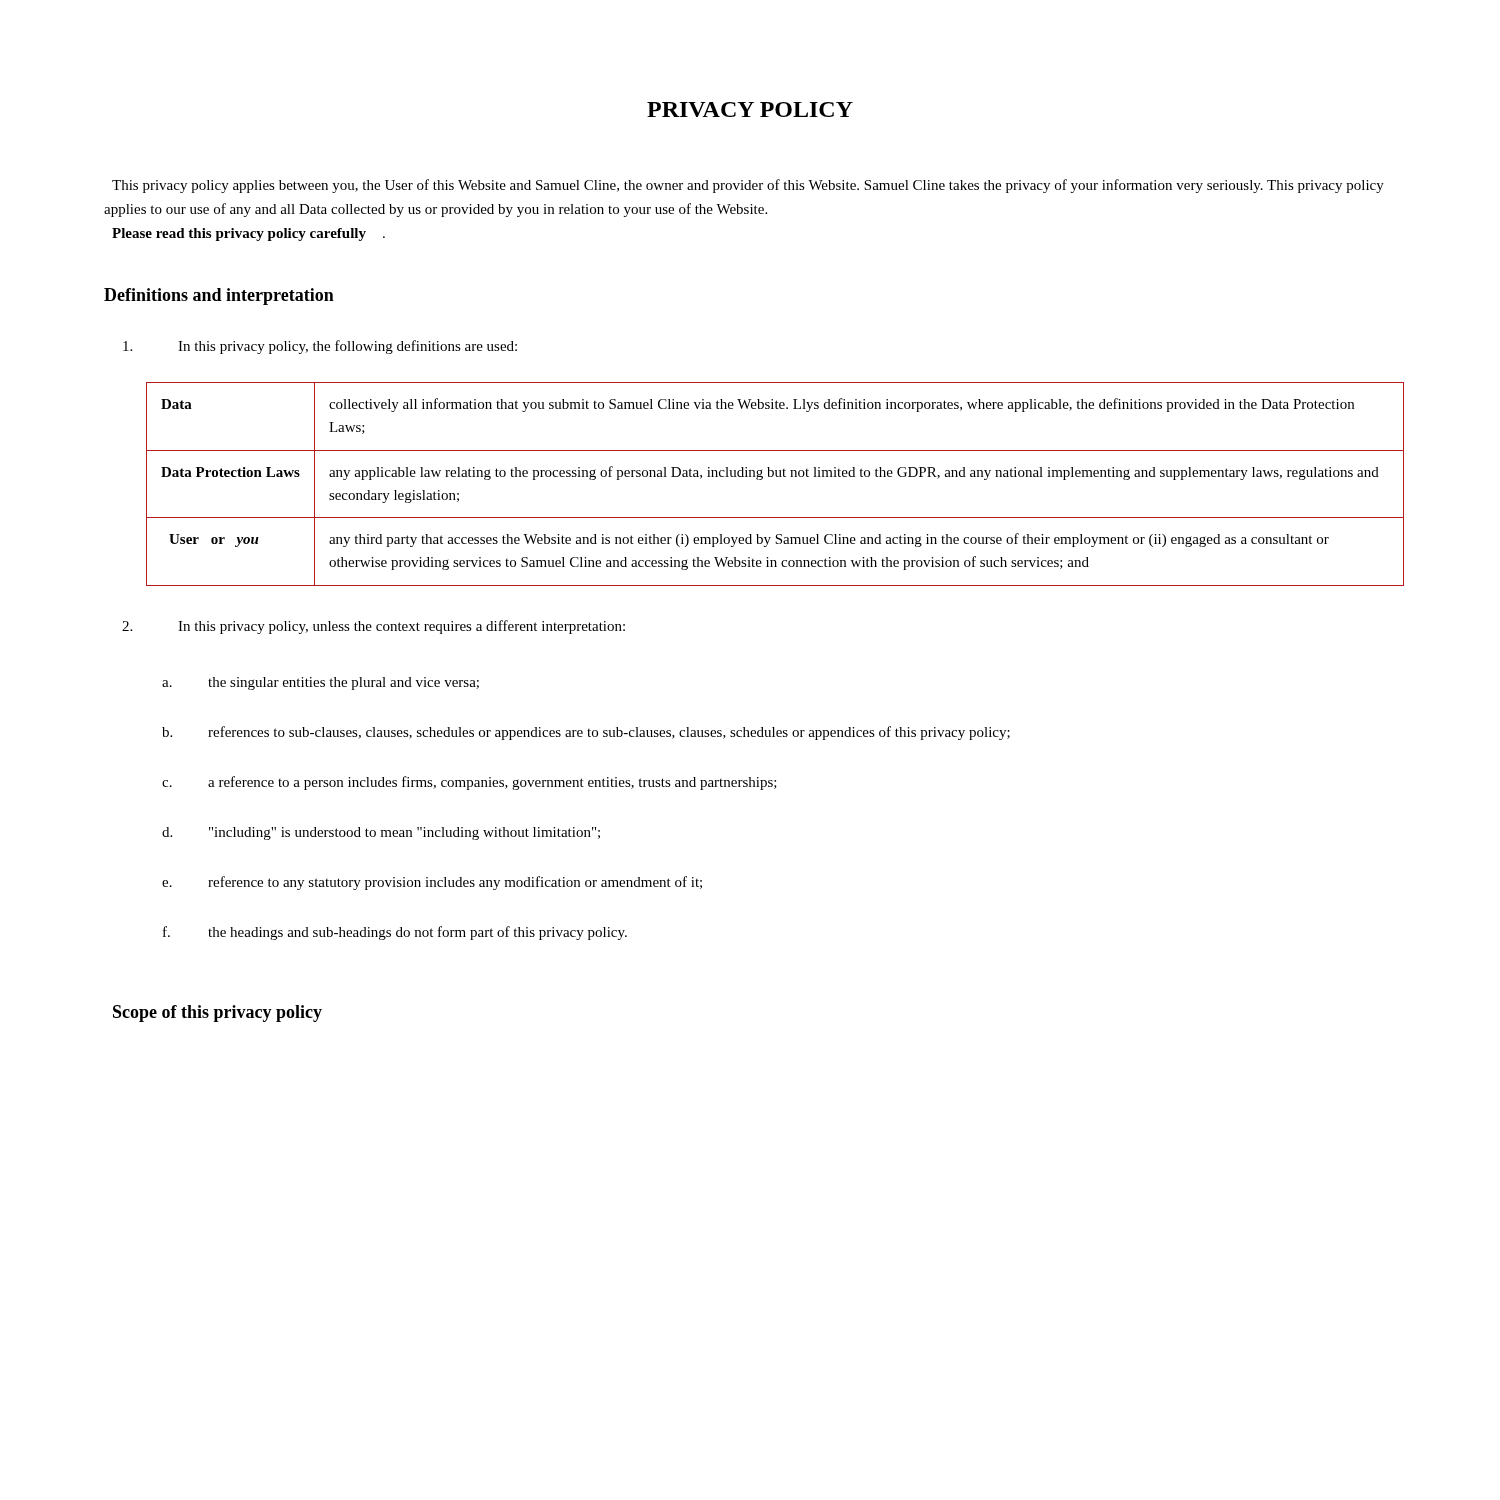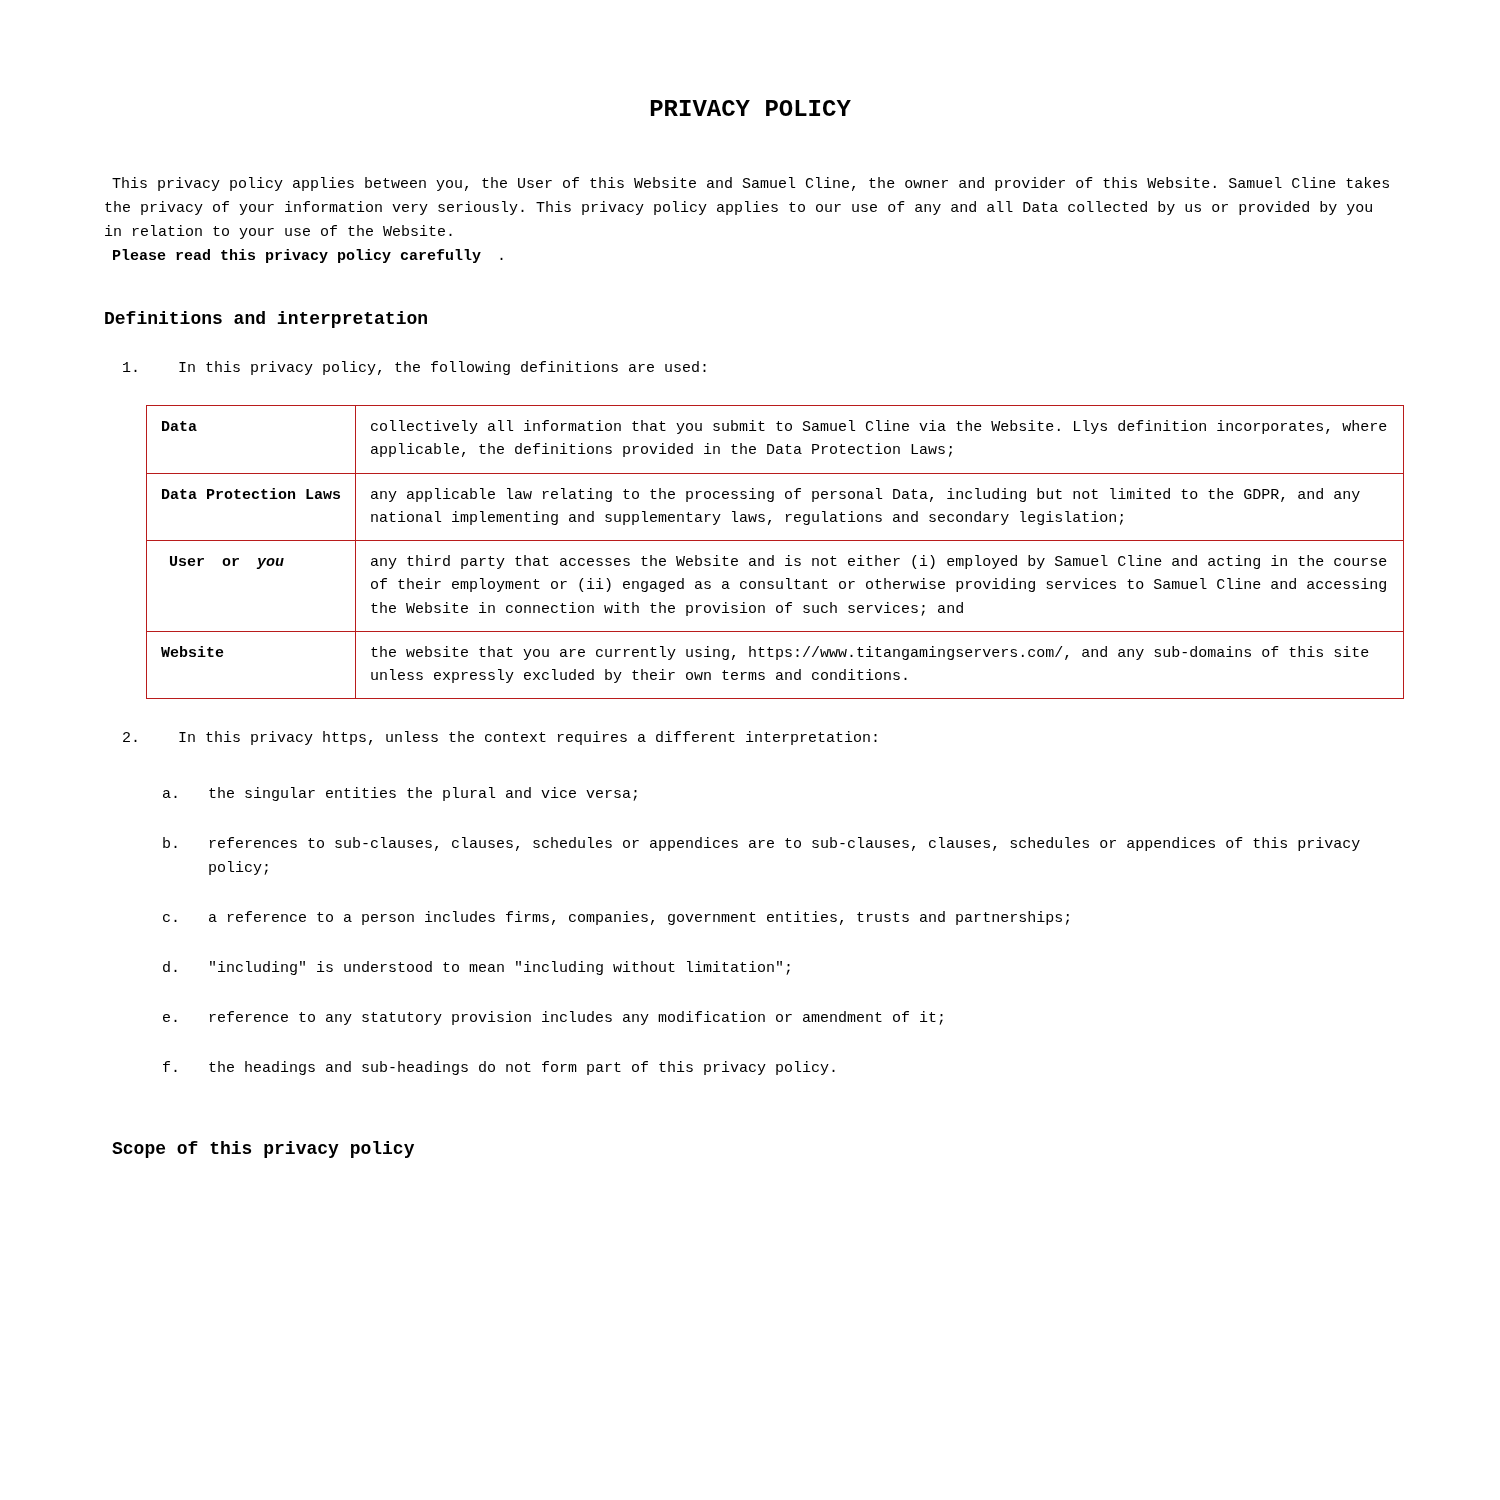--- a/index.html
+++ b/index.html
@@ -1,19 +1,18 @@
 <!DOCTYPE html>
 <html><head>
   <meta charset="utf-8">
   <style>
     * {
       box-sizing: border-box;
       margin: 8px;
       padding: 0;
-      font-family: Liberation Mono, monospace;
     }
 
     body {
       background: #ffffff;
       font-family: "Times New Roman", Times, serif;
       font-size: 15px;
       color: #000000;
       padding: 60px 80px;
       max-width: 1500px;
       min-height: 1500px;
@@ -126,30 +125,26 @@
         <td>collectively all information that you submit to Samuel Cline via the Website. Llys definition incorporates, where applicable, the definitions provided in the Data Protection Laws;</td>
       </tr>
       <tr>
         <td class="term-cell">Data Protection Laws</td>
         <td>any applicable law relating to the processing of personal Data, including but not limited to the GDPR, and any national implementing and supplementary laws, regulations and secondary legislation;</td>
       </tr>
       <tr>
         <td class="term-cell"><strong>User</strong> or <em>you</em></td>
         <td>any third party that accesses the Website and is not either (i) employed by Samuel Cline and acting in the course of their employment or (ii) engaged as a consultant or otherwise providing services to Samuel Cline and accessing the Website in connection with the provision of such services; and</td>
       </tr>
-      <tr>
-        <td class="term-cell">Website</td>
-        <td>the website that you are currently using, https://www.titangamingservers.com/, and any sub-domains of this site unless expressly excluded by their own terms and conditions.</td>
-      </tr>
     </tbody>
 </table>
 
 <div class="numbered-item">
   <span class="num">2.</span>
-  <span class="content">In this privacy https, unless the context requires a different interpretation:</span>
+  <span class="content">In this privacy policy, unless the context requires a different interpretation:</span>
 </div>
 
 <ul class="sub-list" id="sub-items-list">
 <li>
       <span class="letter">a.</span>
       <span class="sub-content">the singular entities the plural and vice versa;</span>
     </li>
     <li>
       <span class="letter">b.</span>
       <span class="sub-content">references to sub-clauses, clauses, schedules or appendices are to sub-clauses, clauses, schedules or appendices of this privacy policy;</span>

